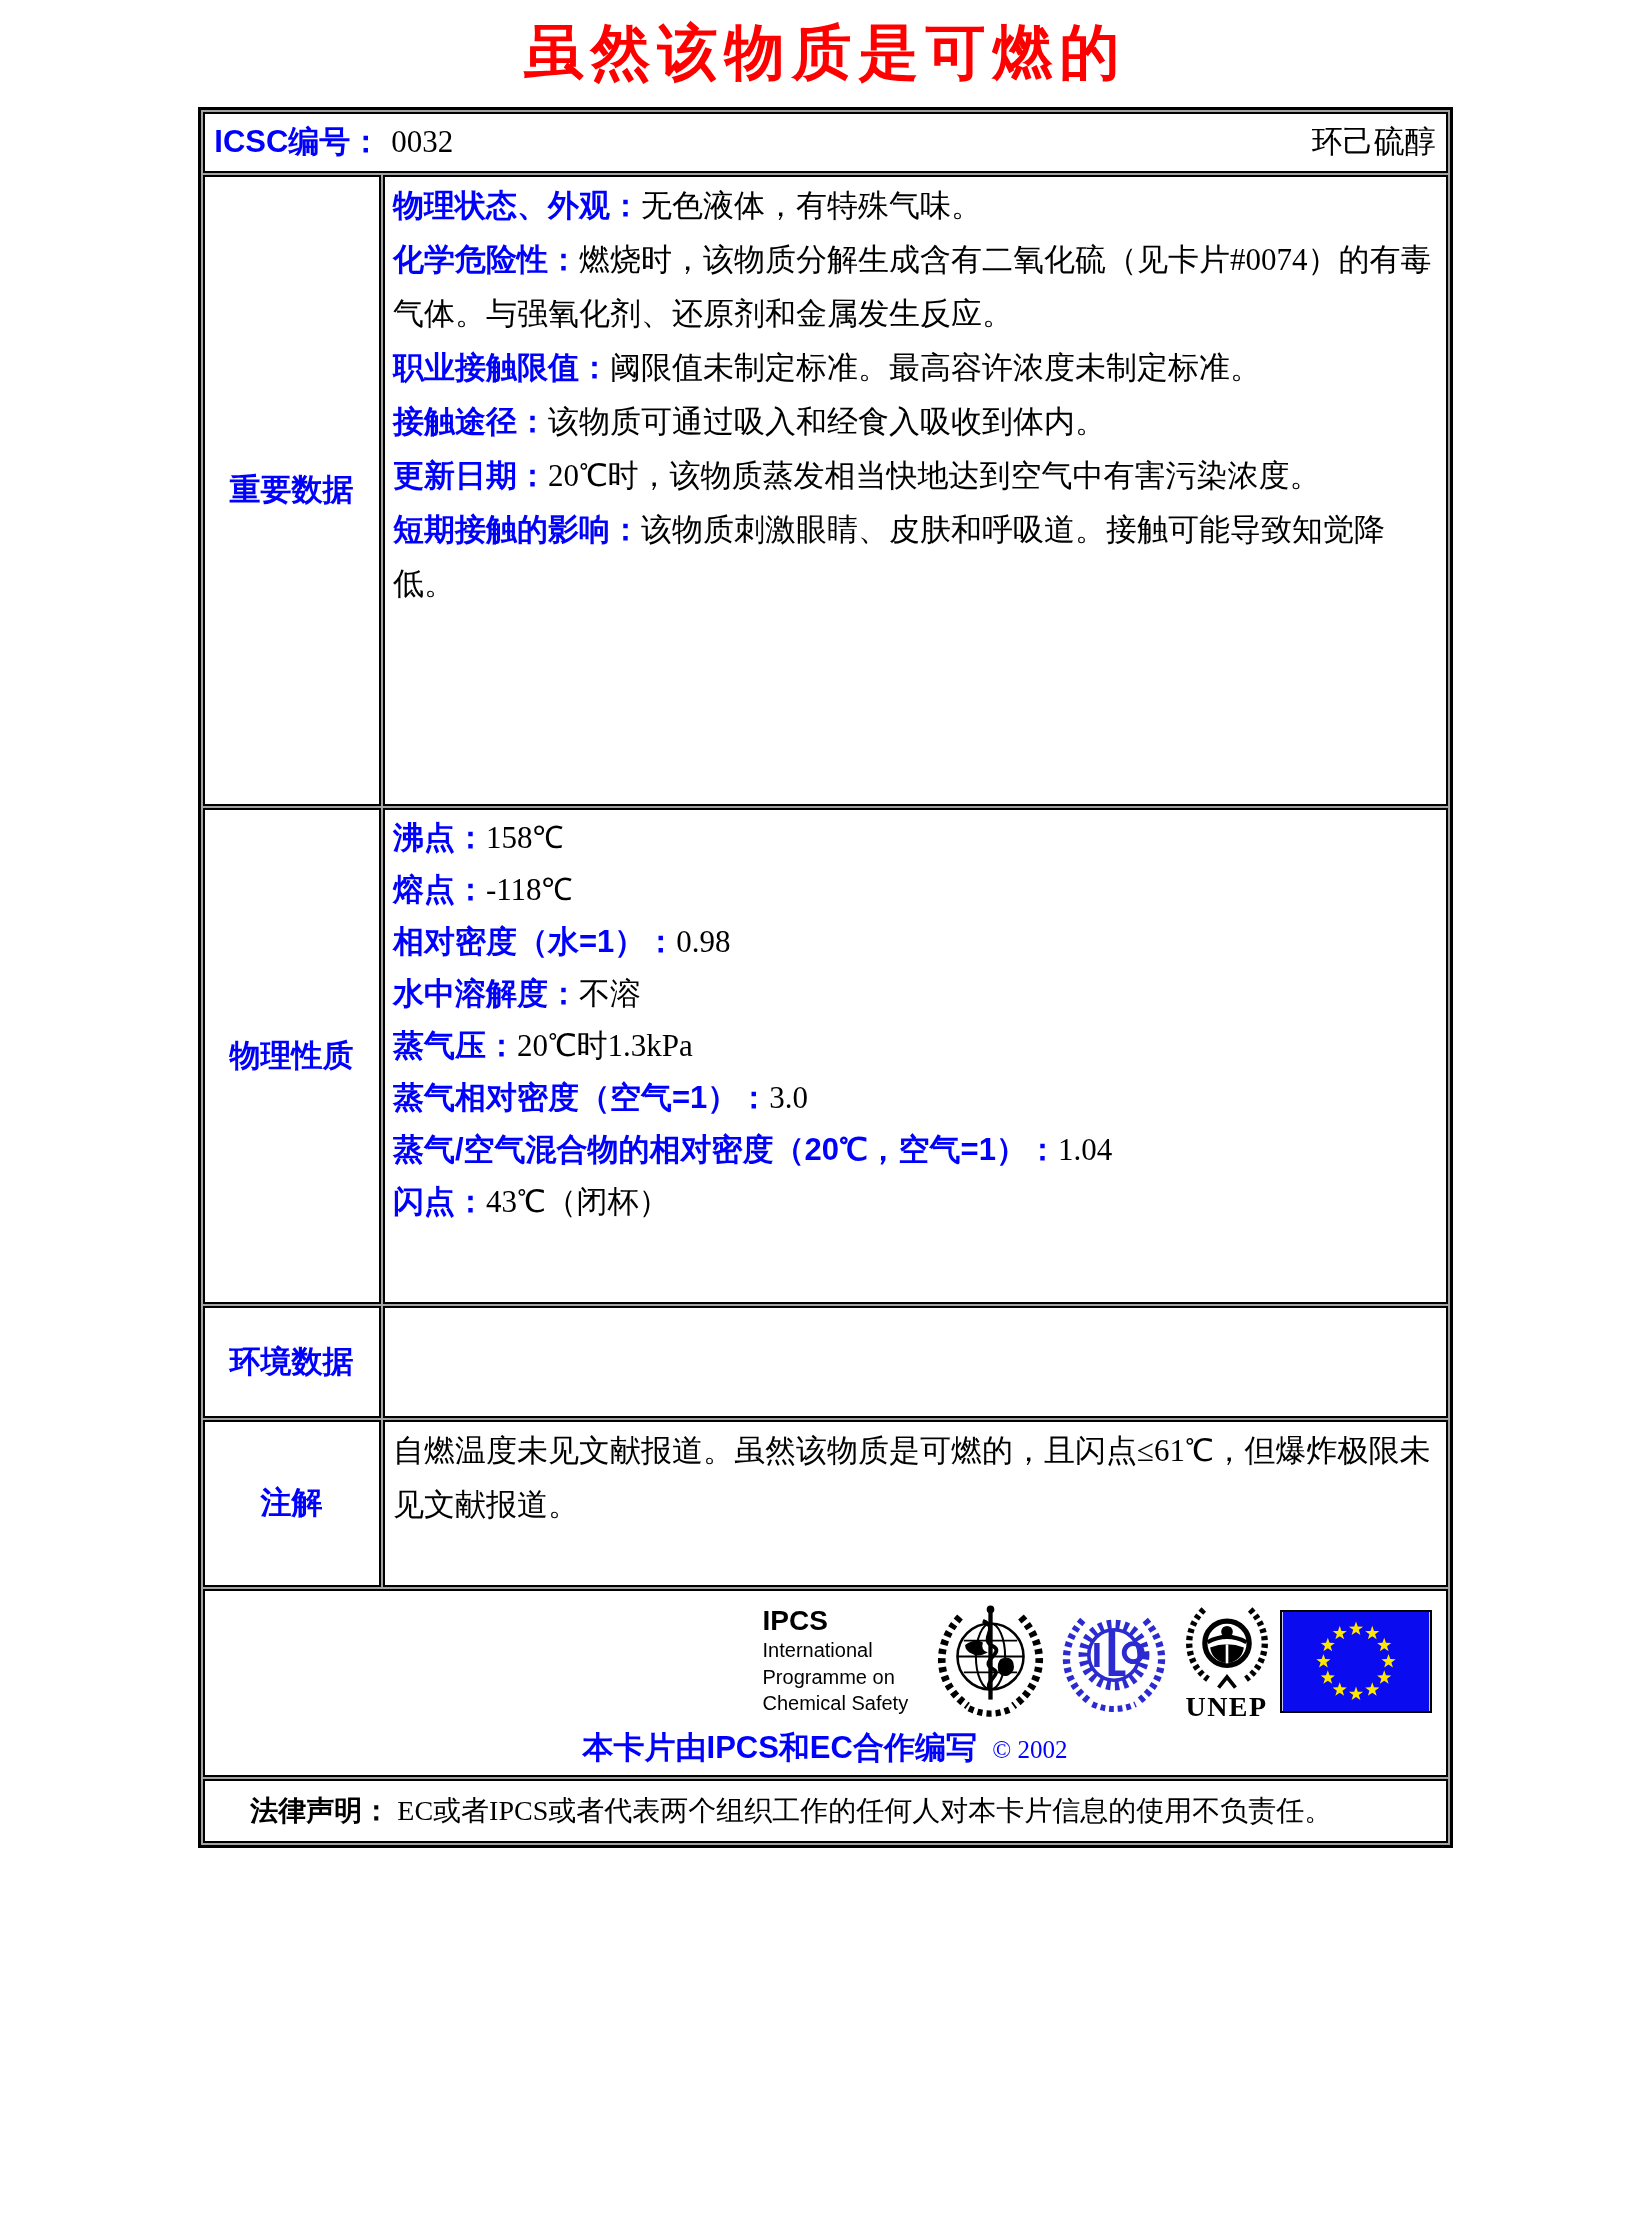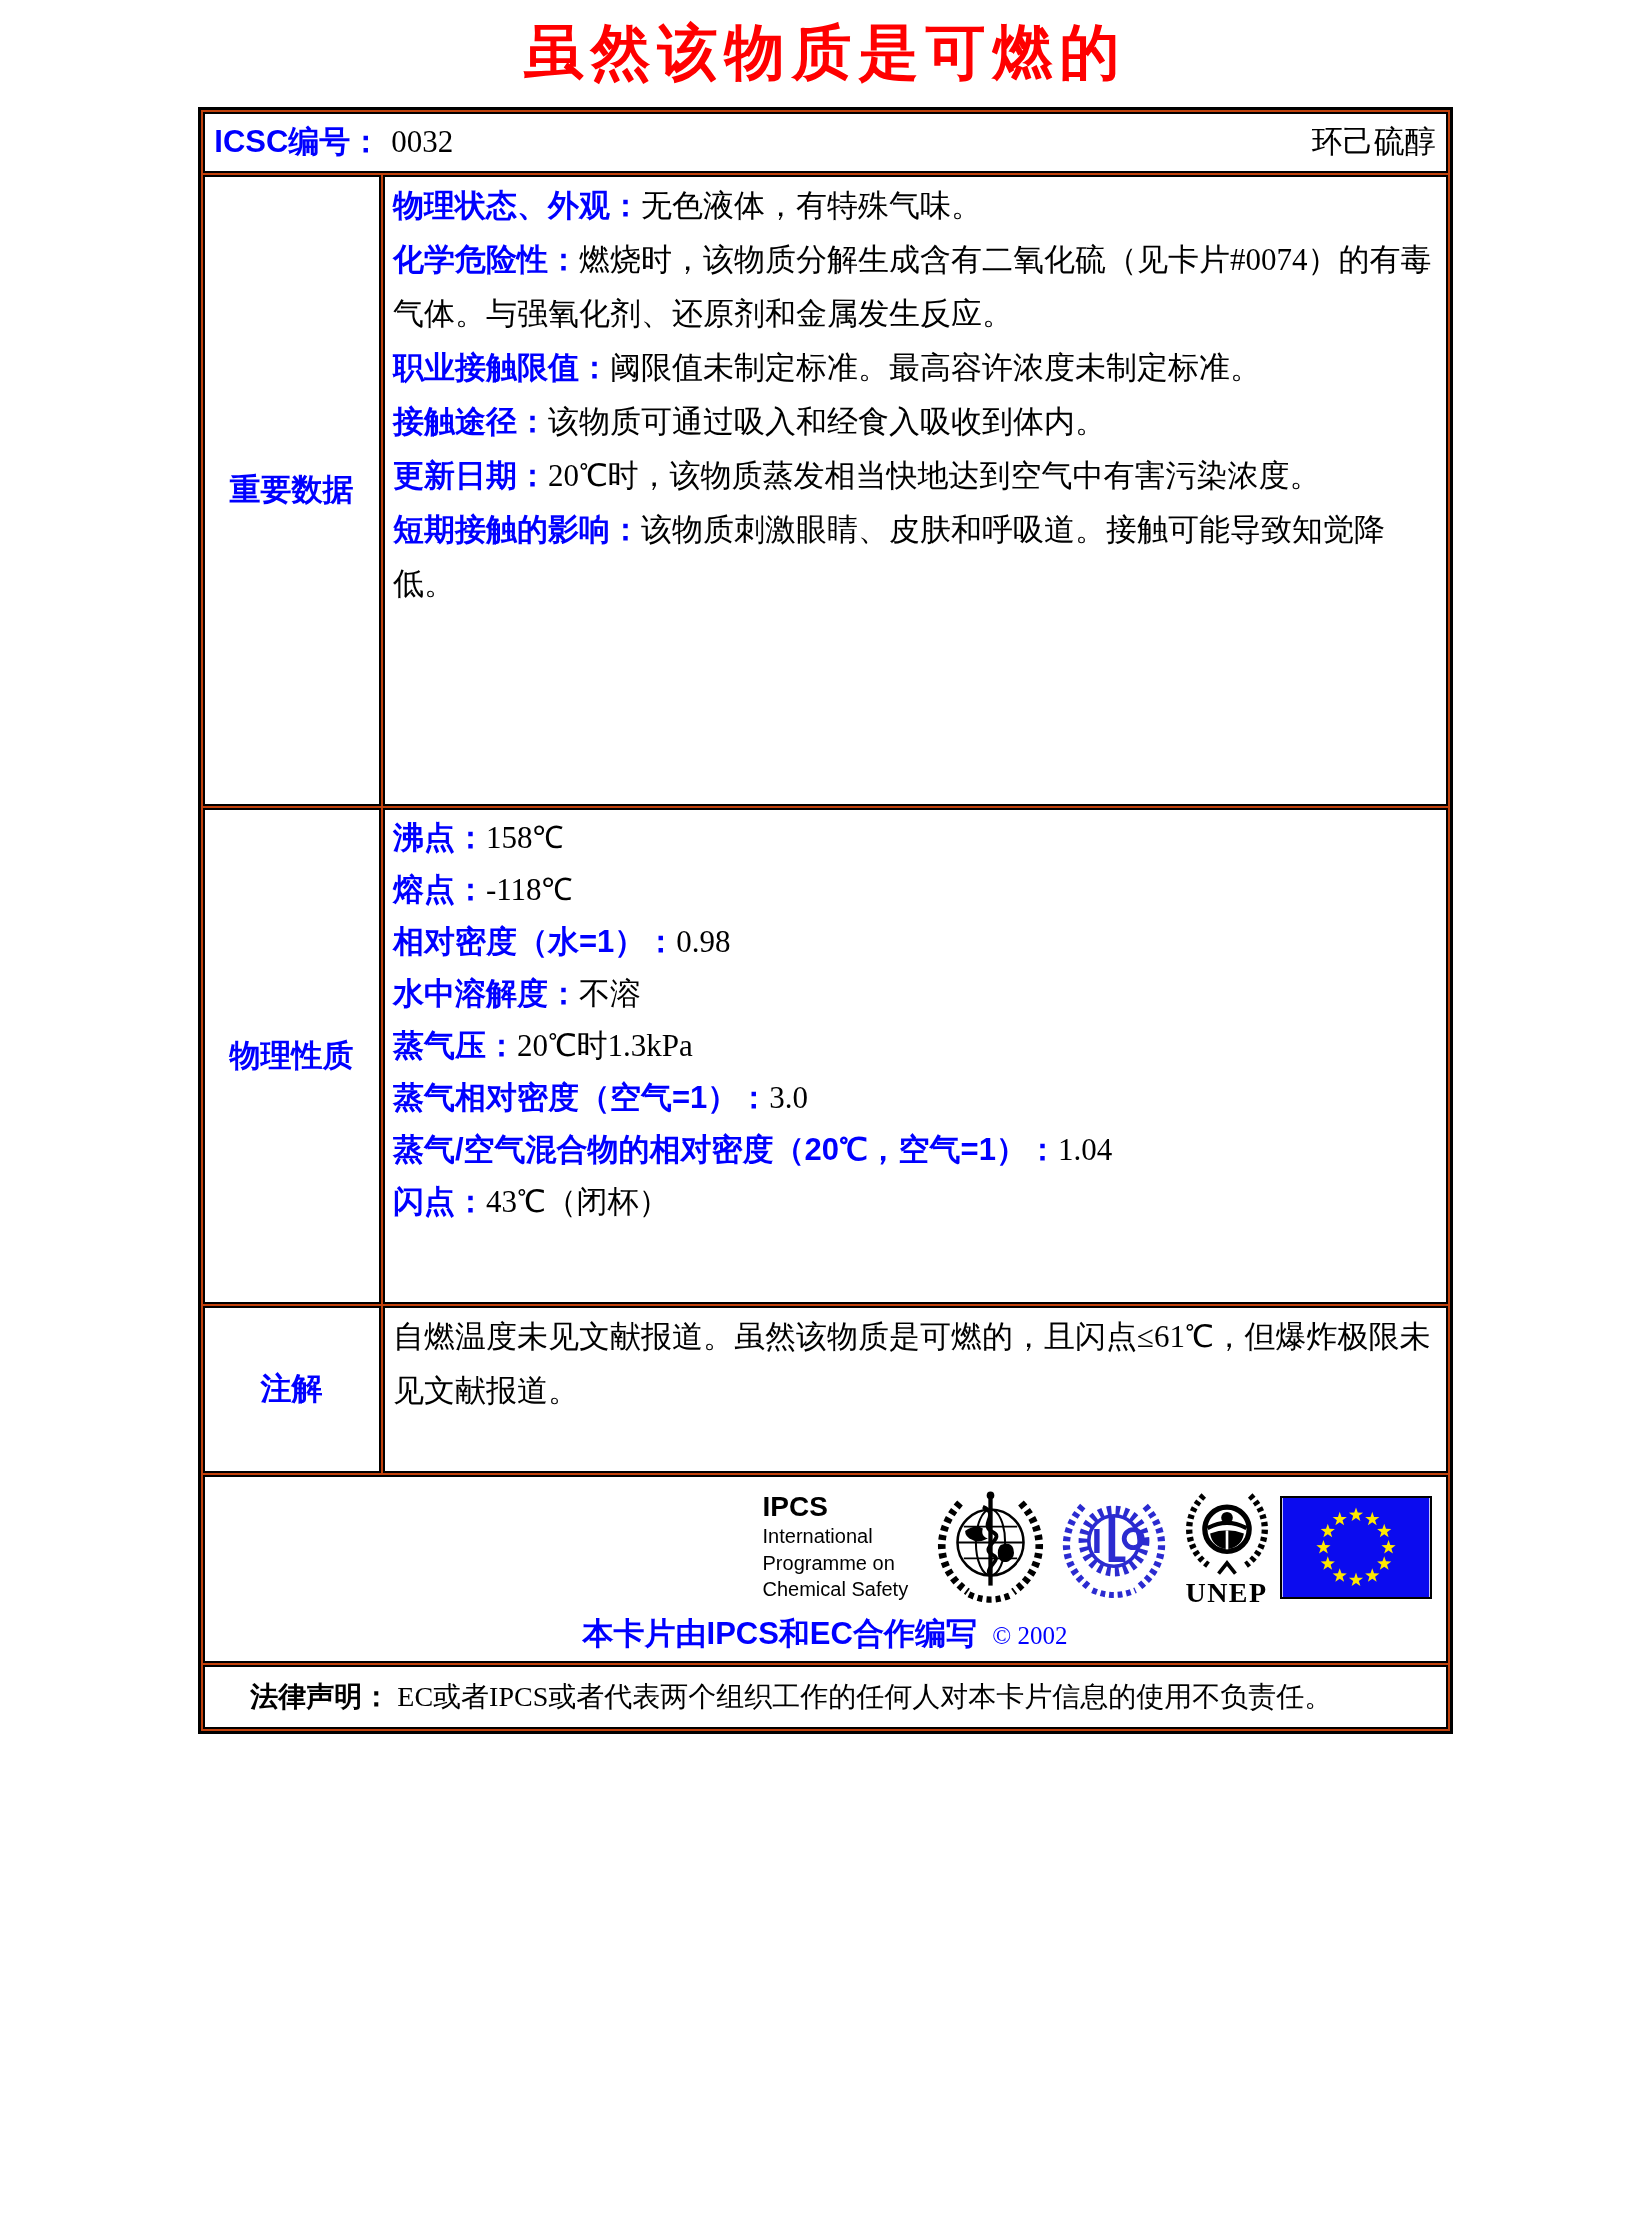--- a/index.html
+++ b/index.html
@@ -10,21 +10,21 @@
     font-family:"Liberation Serif", serif; color:#000;
   }
   .page-title {
     margin:19.5px 0 0 0; text-align:center;
     font-size:60px; line-height:1.1; font-weight:bold; letter-spacing:7px;
     color:var(--red); font-family:"Liberation Serif", serif;
   }
   table.card {
     width:1255px; margin:21px auto 0 auto;
     border-collapse:separate; border-spacing:2.8px;
-    border:3.5px solid #000; background:#c2410c;
+    border:3.5px solid #000; background:#a3a3a3;
   }
   td { border:2.1px solid #000; padding:4px; background:#fff; }
   td.lbl {
     width:178px; text-align:center; vertical-align:middle;
     font-family:"Liberation Sans", sans-serif; font-weight:bold;
     font-size:31px; color:var(--blue);
   }
   td.content { vertical-align:top; padding:2.8px 11px 2.8px 8.4px; }
   .entry { margin:0; font-size:31px; line-height:54px; color:#000; }
   .phys .entry { line-height:52px; }
@@ -92,20 +92,24 @@
       <p class="entry"><span class="lab">熔点：</span><span>-118℃</span></p>
       <p class="entry"><span class="lab">相对密度（水=1）：</span><span>0.98</span></p>
       <p class="entry"><span class="lab">水中溶解度：</span><span>不溶</span></p>
       <p class="entry"><span class="lab">蒸气压：</span><span>20℃时1.3kPa</span></p>
       <p class="entry"><span class="lab">蒸气相对密度（空气=1）：</span><span>3.0</span></p>
       <p class="entry"><span class="lab">蒸气/空气混合物的相对密度（20℃，空气=1）：</span><span>1.04</span></p>
       <p class="entry"><span class="lab">闪点：</span><span>43℃（闭杯）</span></p>
     </td>
   </tr>
 
+  <tr>
+    <td class="lbl" style="height:112px">环境数据</td>
+    <td class="content"></td>
+  </tr>
 
   <tr>
     <td class="lbl" style="height:167px">注解</td>
     <td class="content">
       <p class="entry">自燃温度未见文献报道。虽然该物质是可燃的，且闪点≤61℃，但爆炸极限未见文献报道。</p>
     </td>
   </tr>
 
 
   <tr>

